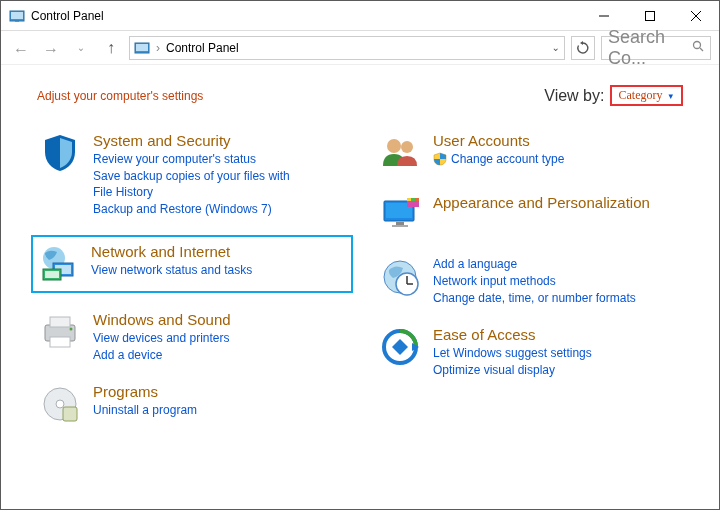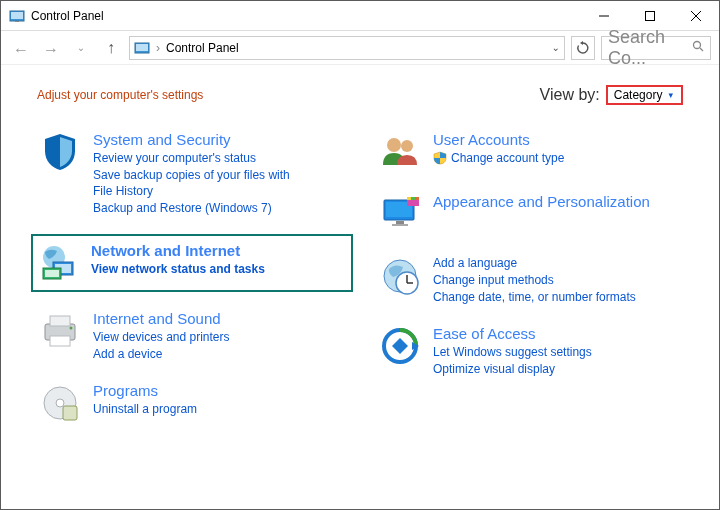--- a/index.html
+++ b/index.html
@@ -18,31 +18,31 @@
 .addr-text { color: #000; }
 .addr-drop { margin-left: auto; color: #555; font-size: 10px; }
 .refresh-btn { width: 24px; height: 24px; display: flex; align-items: center; justify-content: center; color: #555; border: 1px solid #ccc; }
 .search { width: 110px; height: 24px; border: 1px solid #ccc; display: flex; align-items: center; padding: 0 6px; color: #888; font-size: 18px; gap: 4px; }
 .search .mag { margin-left: auto; font-size: 13px; }
 .content { padding: 20px 36px 10px 36px; }
 .header-row { display: flex; align-items: center; margin-bottom: 24px; }
 .header-title { font-size: 12px; color: #c2410c; flex: 1; }
 .viewby-lbl { font-size: 16px; color: #333; margin-right: 6px; }
 .viewby-box { border: 2px solid #e53333; padding: 1px 8px 1px 6px; display: flex; align-items: center; gap: 6px; }
-.viewby-val { color: #000000; font-size: 12px; }
+.viewby-val { color: #c2410c; font-size: 12px; font-family: Liberation Serif, serif; }
 .viewby-caret { color: #0b57d0; font-size: 9px; }
 .grid { display: flex; gap: 34px; }
 .col { flex: 1; display: flex; flex-direction: column; gap: 16px; }
 .cat { display: flex; gap: 12px; padding: 2px; }
 .cat-icon { width: 42px; height: 42px; flex-shrink: 0; display: flex; align-items: flex-start; justify-content: center; }
 .cat-body { display: flex; flex-direction: column; gap: 1px; }
-.cat-title { color: #3b82f6; font-size: 15px; line-height: 18px; }
+.cat-title { color: #a16207; font-size: 15px; line-height: 18px; }
 .cat-link { color: #0b57d0; font-size: 12px; line-height: 16px; max-width: 210px; }
 .cat-link.with-icon { display: flex; align-items: center; gap: 4px; }
-.highlight { border: 2px solid #0f766e; padding: 6px 4px; margin-left: -6px; margin-right: -10px; font-weight: bold; }
+.highlight { border: 2px solid #0ea5e9; padding: 6px 4px; margin-left: -6px; margin-right: -10px; }
 
 .i-shield { fill: #0a66b3; }
 .uac-icon { width: 14px; height: 14px; }
 </style>
 </head>
 <body>
 
 <div class="titlebar">
   <span class="icon">
     <svg viewBox="0 0 16 16" width="16" height="16">
@@ -154,21 +154,21 @@
       <div class="cat">
         <span class="cat-icon">
           <svg viewBox="0 0 42 42" width="42" height="42">
               <rect x="6" y="14" width="30" height="16" rx="2" fill="#cfd3d6" stroke="#8f9396"></rect>
               <rect x="11" y="6" width="20" height="10" fill="#eef0f1" stroke="#b8bcbf"></rect>
               <rect x="11" y="26" width="20" height="10" fill="#fff" stroke="#b8bcbf"></rect>
               <circle cx="32" cy="18" r="1.5" fill="#5aa04a"></circle>
             </svg>
         </span>
         <div class="cat-body">
-          <a class="cat-title">Internet and Sound</a>
+          <a class="cat-title">Windows and Sound</a>
           <a class="cat-link">View devices and printers</a>
           <a class="cat-link">Add a device</a>
         </div>
       </div>
 
       <div class="cat">
         <span class="cat-icon">
           <svg viewBox="0 0 42 42" width="42" height="42">
               <circle cx="21" cy="21" r="16" fill="#e9ecef" stroke="#aab0b5"></circle>
               <circle cx="21" cy="21" r="4" fill="#fff" stroke="#aab0b5"></circle>
@@ -232,21 +232,21 @@
           <svg viewBox="0 0 42 42" width="42" height="42">
               <circle cx="21" cy="21" r="16" fill="#bcdff2" stroke="#4f8bc9"></circle>
               <path fill="#7fbbe0" d="M10 14 Q16 8 24 12 Q22 20 14 22 Q9 18 10 14 Z"></path>
               <circle cx="28" cy="28" r="11" fill="#fff" stroke="#4f8bc9" stroke-width="1.5"></circle>
               <line x1="28" y1="28" x2="28" y2="20" stroke="#333" stroke-width="1.5"></line>
               <line x1="28" y1="28" x2="34" y2="28" stroke="#333" stroke-width="1.5"></line>
             </svg>
         </span>
         <div class="cat-body">
           <a class="cat-link">Add a language</a>
-          <a class="cat-link">Change input methods</a>
+          <a class="cat-link">Network input methods</a>
           <a class="cat-link">Change date, time, or number formats</a>
         </div>
       </div>
 
       <div class="cat">
         <span class="cat-icon">
           <svg viewBox="0 0 42 42" width="42" height="42">
               <circle cx="21" cy="21" r="16" fill="none" stroke="#1f7ad1" stroke-width="4"></circle>
               <path d="M21 5 A16 16 0 0 1 37 21" fill="none" stroke="#36a03b" stroke-width="4"></path>
               <polygon points="21,13 29,21 21,29 13,21" fill="#1f7ad1"></polygon>

